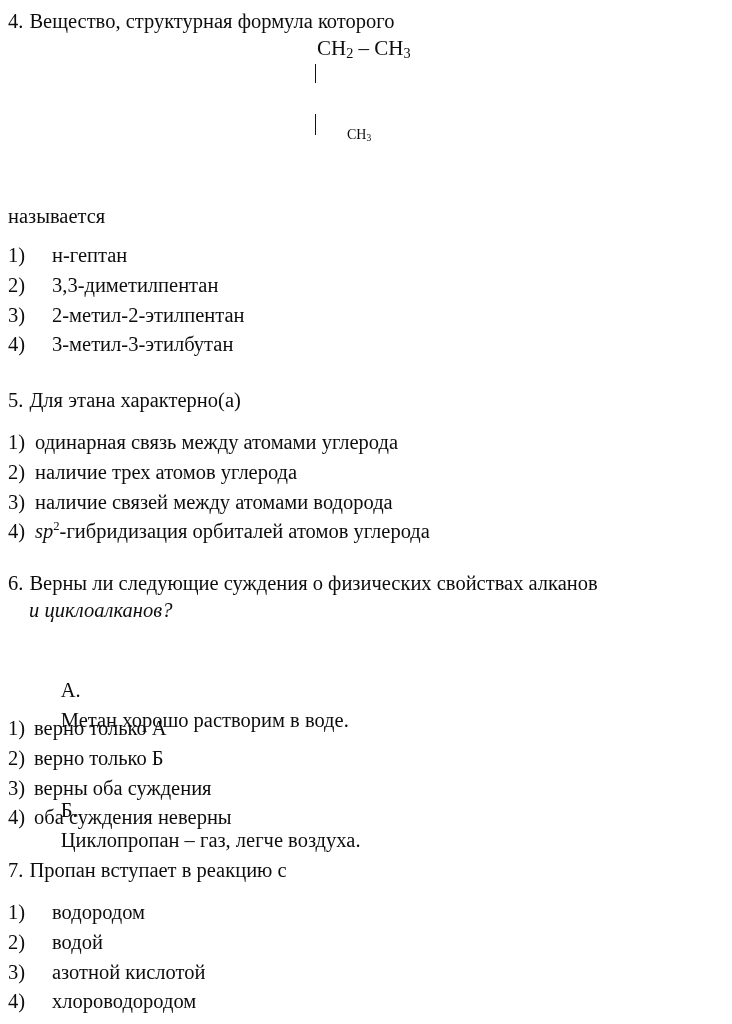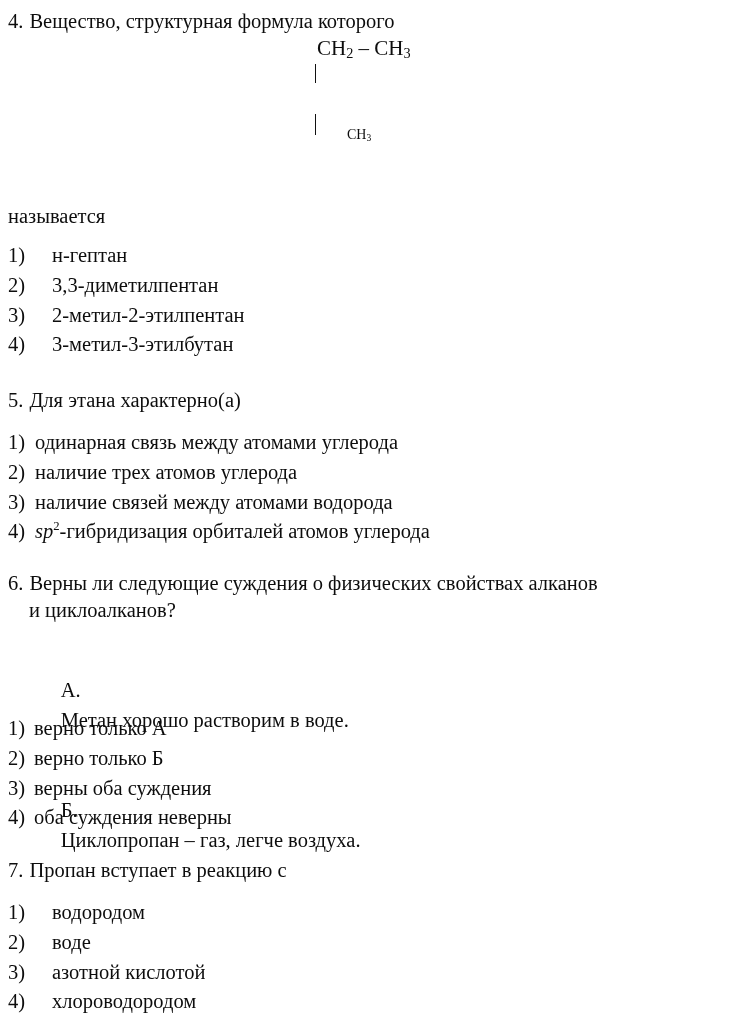--- a/index.html
+++ b/index.html
@@ -141,20 +141,21 @@
     white-space: pre-wrap;
   }
 
   .stem-hang {
     padding-left: 0;
   }
   .stem-cont {
     padding-left: 21px;
     font-size: 20.5px;
     line-height: 1.33;
+    font-style: italic;
   }
 
   .label-line {
     position: absolute;
     left: 8px;
     font-size: 20.5px;
     line-height: 1.3;
   }
 
   i.ital { font-style: italic; }
@@ -280,21 +281,21 @@
   </div>
 
   <div class="question" style="top:898px;">
     <ol class="options opt-wide">
       <li>
         <span class="opt-marker">1)</span>
         <span class="opt-text">водородом</span>
       </li>
       <li>
         <span class="opt-marker">2)</span>
-        <span class="opt-text">воде</span>
+        <span class="opt-text">водой</span>
       </li>
       <li>
         <span class="opt-marker">3)</span>
         <span class="opt-text">азотной кислотой</span>
       </li>
       <li>
         <span class="opt-marker">4)</span>
         <span class="opt-text">хлороводородом</span>
       </li>
     </ol>

